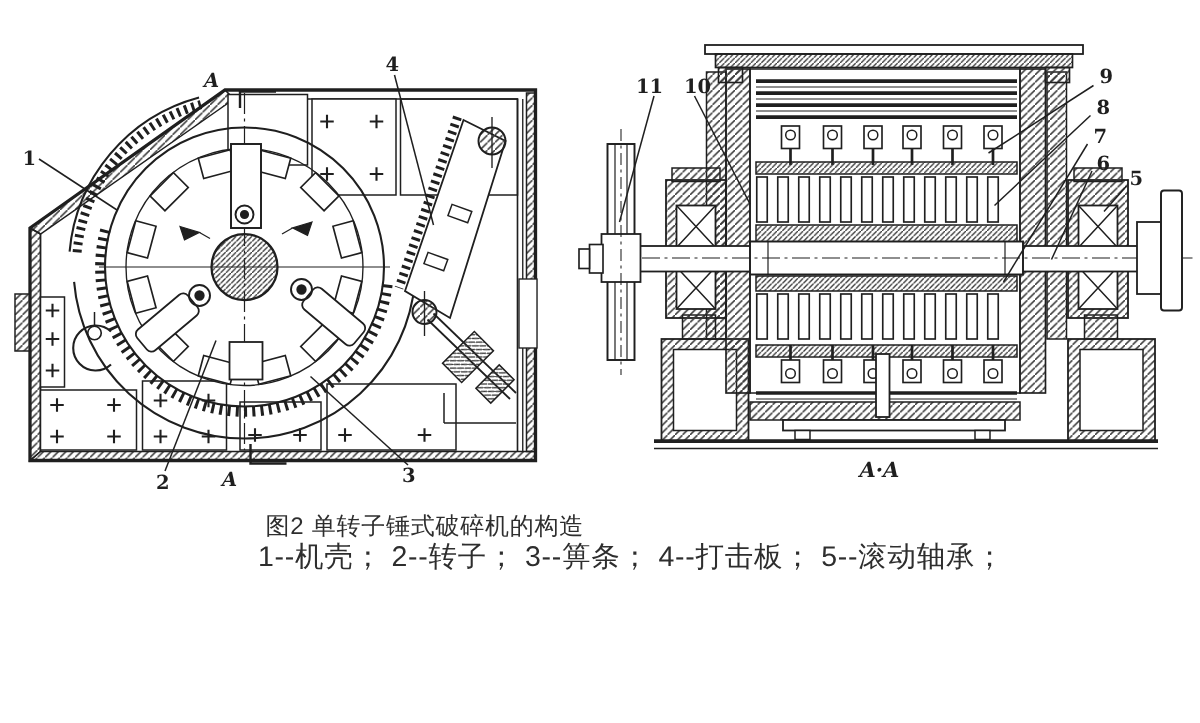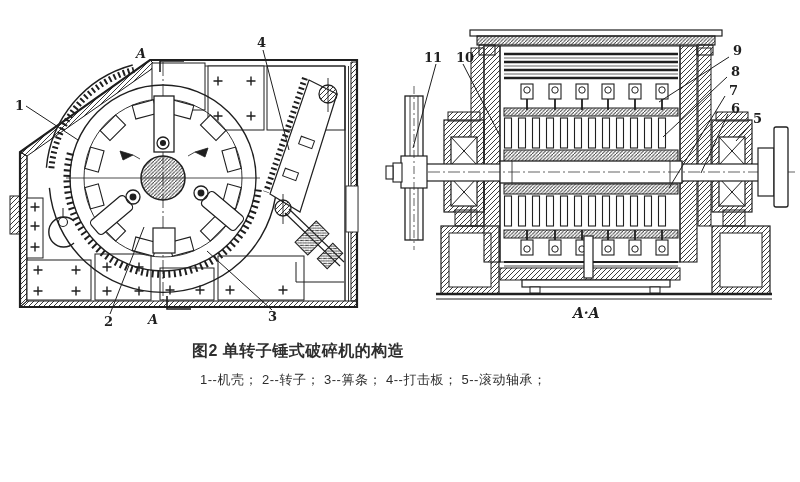--- a/index.html
+++ b/index.html
@@ -1,21 +1,21 @@
 <!DOCTYPE html>
 <html><head>
 <meta charset="utf-8">
 <style>
   html,body{margin:0;padding:0;background:#fff;}
   #page{position:relative;width:800px;height:482px;background:#ffffff;overflow:hidden;
         font-family:"Liberation Sans",sans-serif;}
   #drawing{position:absolute;left:0;top:0;}
   .cap{position:absolute;color:#2e2e2e;white-space:nowrap;}
-  .cap1{left:192px;top:341px;font-size:16px;letter-spacing:0.5px;font-weight:700;text-align:right;}
-  .cap2{left:172px;top:371px;font-size:13px;letter-spacing:0.5px;margin-left:28px;}
+  .cap1{left:177px;top:341px;font-size:16px;letter-spacing:0.5px;font-weight:400;text-align:right;}
+  .cap2{left:172px;top:358px;font-size:19px;letter-spacing:0.5px;}
   .cap3{left:172px;top:407px;font-size:15px;letter-spacing:0.5px;}
   svg text.callout{font-family:"DejaVu Serif",serif;font-size:13px;font-weight:600;fill:#1f1f1f;}
   svg text.sectionA{font-family:"DejaVu Serif",serif;font-size:13px;font-style:italic;font-weight:700;fill:#1f1f1f;}
   svg text.viewlbl{font-family:"DejaVu Serif",serif;font-size:14px;font-style:italic;font-weight:700;fill:#1f1f1f;}
 </style>
 </head>
 <body>
 
 <div id="page">
 

